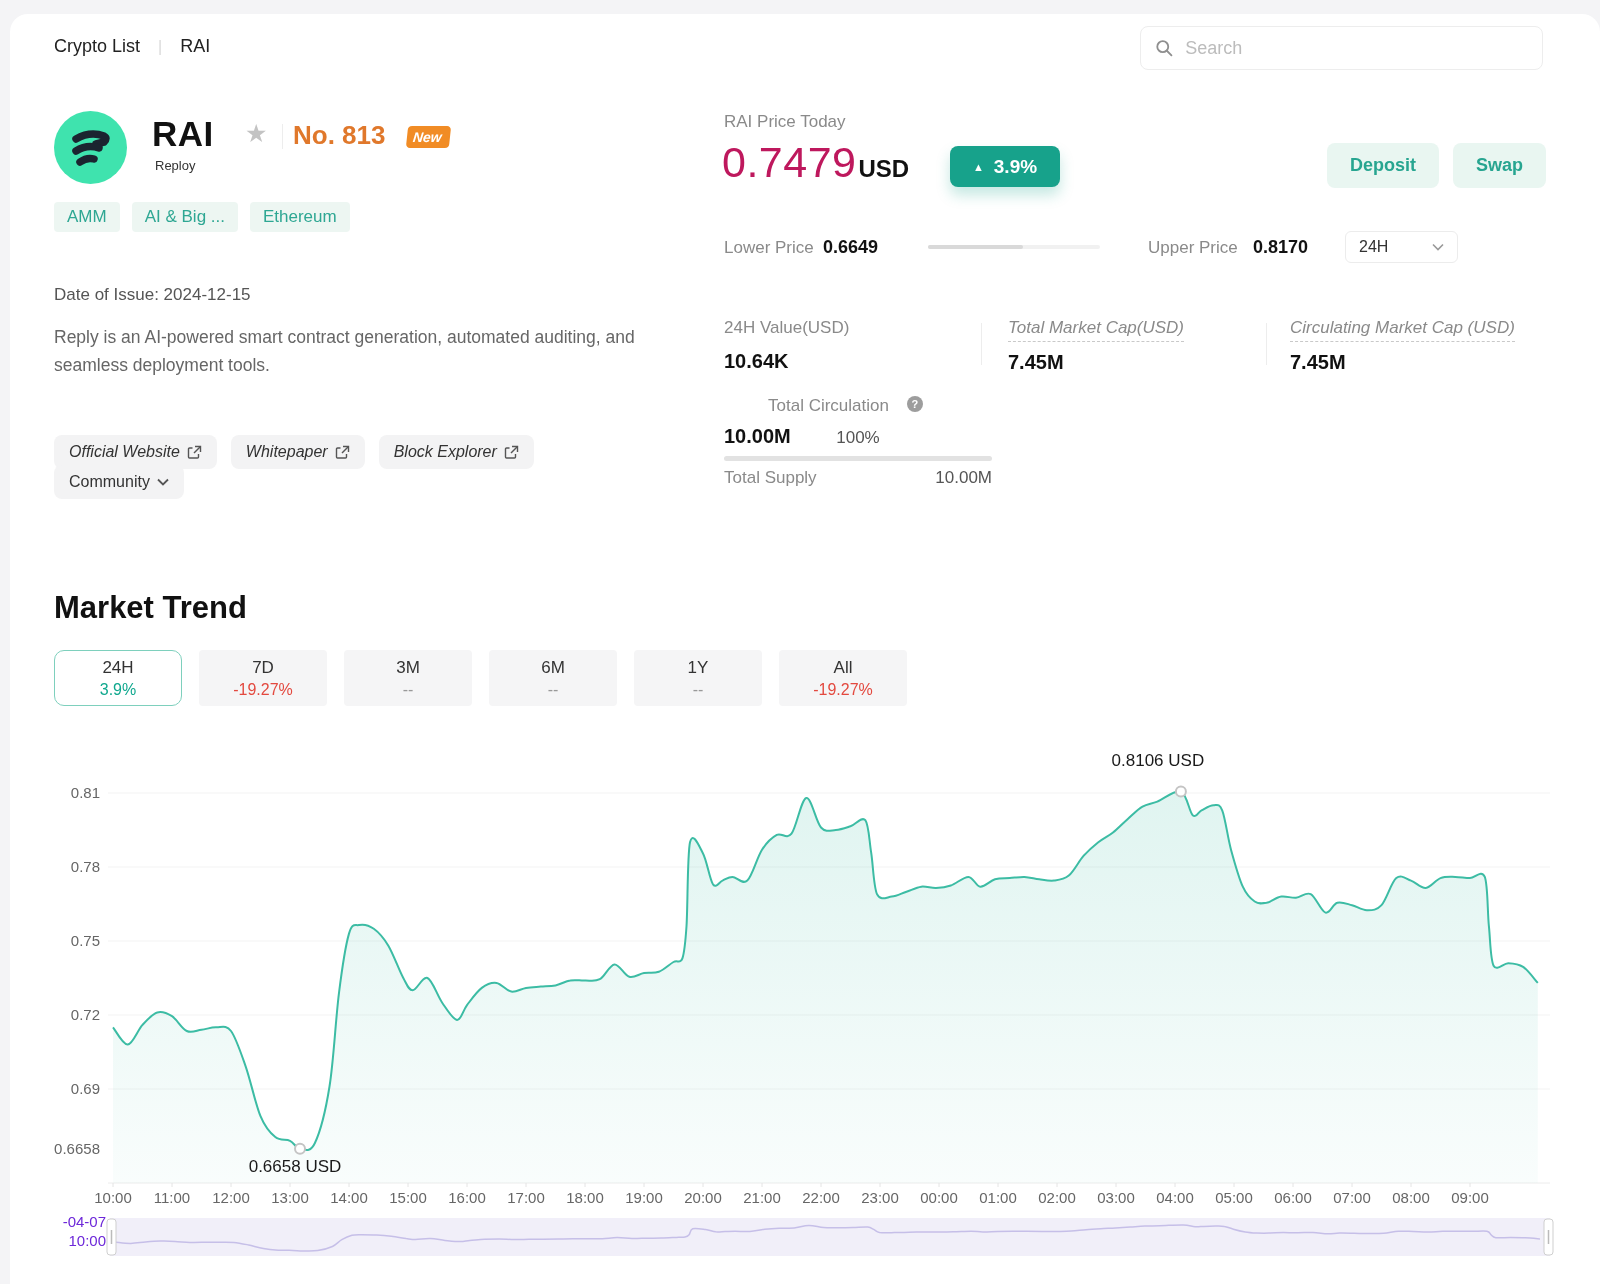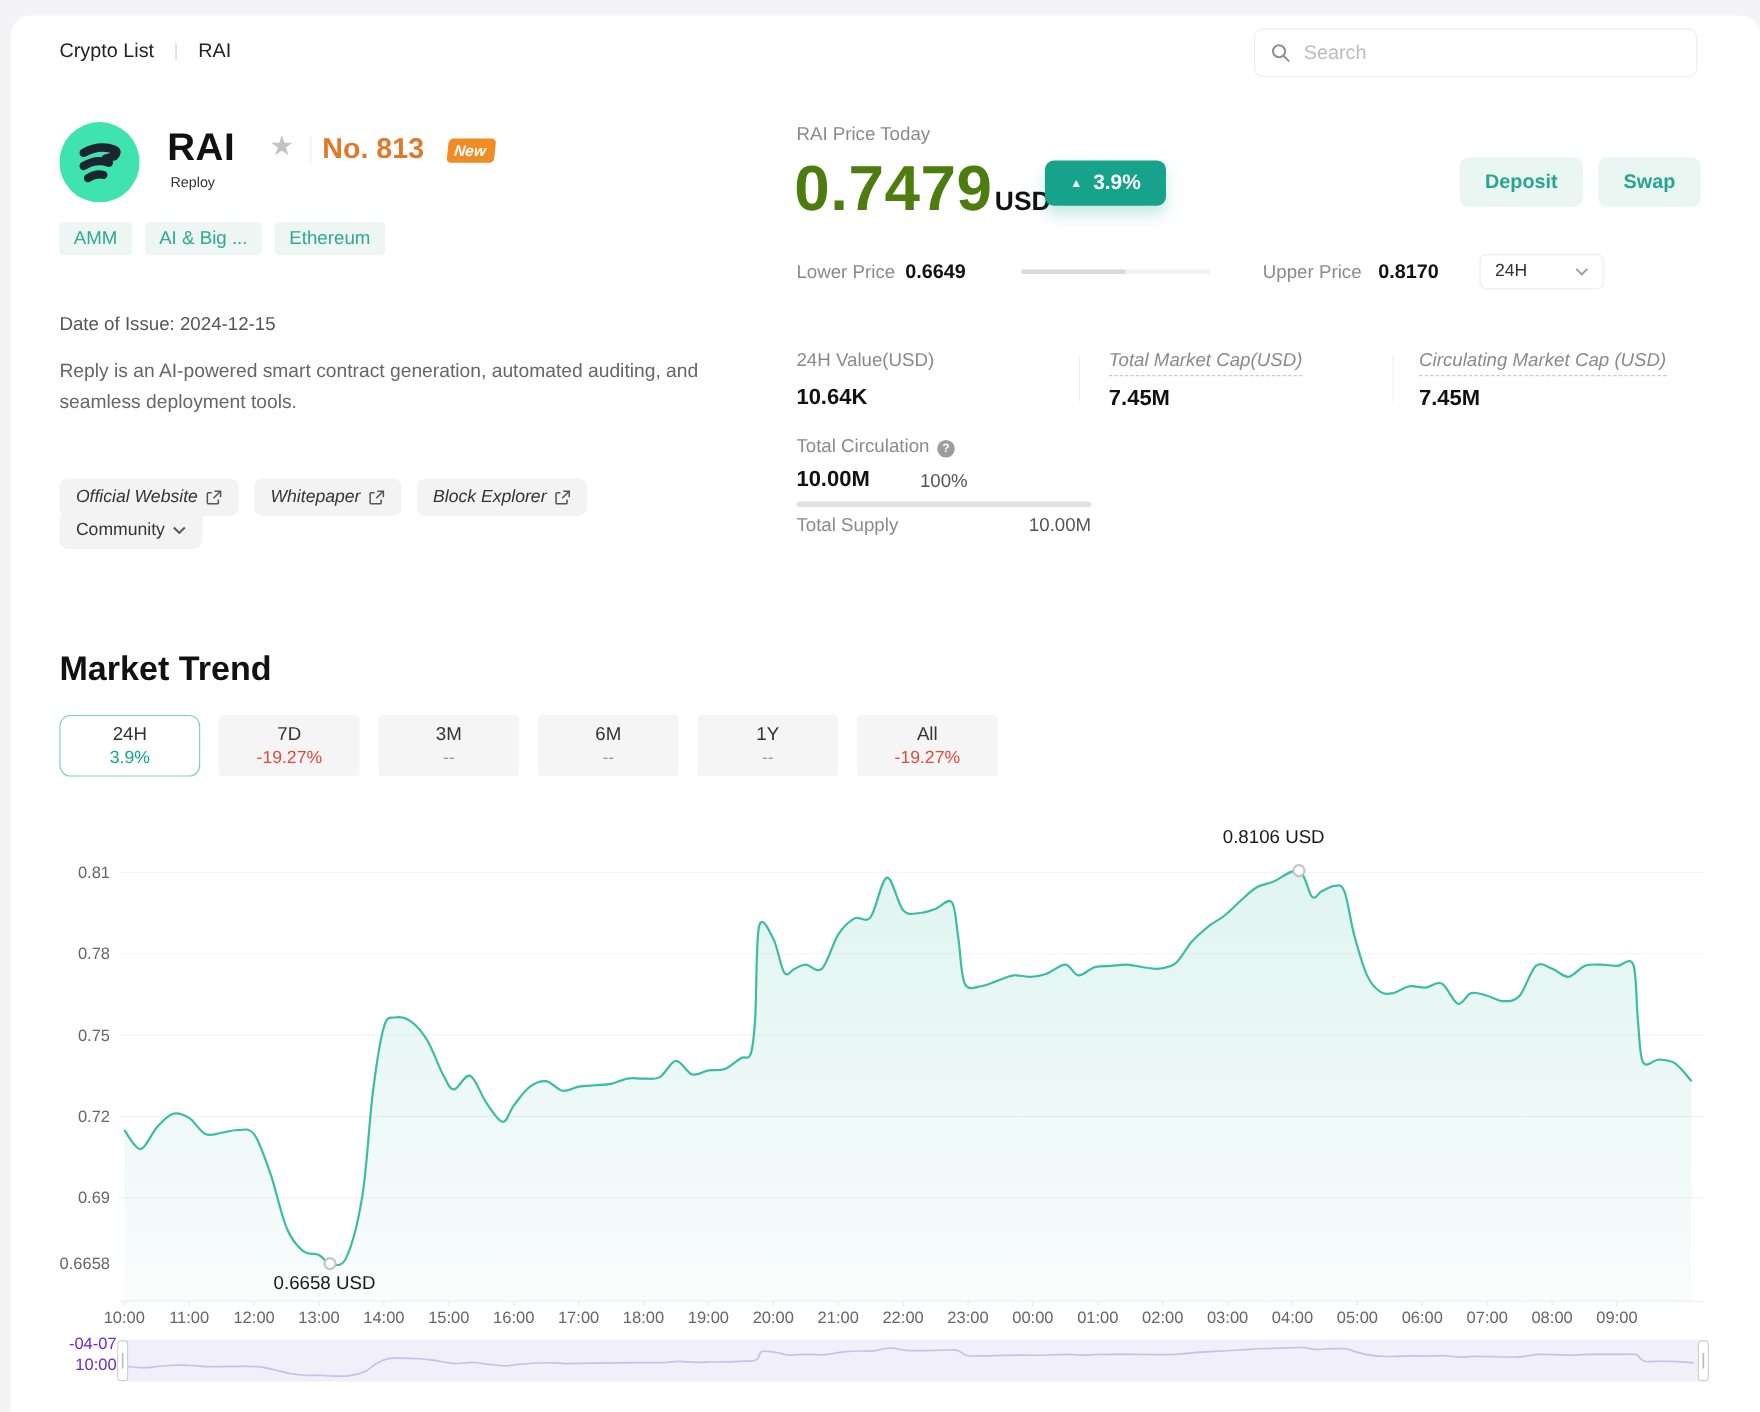--- a/index.html
+++ b/index.html
@@ -37,21 +37,21 @@
   .descr{left:54px;top:323px;width:640px;font-size:17.5px;color:#666;line-height:28px;}
 
   .links-row{left:54px;top:435px;display:flex;gap:14px;font-style:italic;}
   .pill{background:#f3f3f4;border-radius:8px;font-size:16px;color:#333;height:34px;
         display:flex;align-items:center;gap:7px;padding:0 15px;cursor:pointer;}
   .community{left:54px;top:465px;}
 
   
   .price-label{left:724px;top:112px;font-size:17px;color:#8a8a8a;}
   .price-row{left:722px;top:138px;display:flex;align-items:baseline;}
-  .price-val{font-size:58px;font-weight:bold;color:#4d7c0f;letter-spacing:.5px;}
+  .price-val{font-size:43px;font-weight:normal;color:#be185d;letter-spacing:.5px;}
   .price-cur{font-size:24px;font-weight:600;color:#111;margin-left:2px;}
   .chg-badge{left:950px;top:146px;background:#17a28b;color:#fff;border-radius:8px;height:41px;
              width:110px;display:flex;align-items:center;justify-content:center;gap:10px;
              font-size:19px;font-weight:bold;box-shadow:0 8px 14px rgba(23,162,139,.25);}
   .chg-badge .tri{font-size:11px;}
   .act-row{left:1327px;top:143px;display:flex;gap:14px;}
   .act-btn{background:#e9f6f1;color:#27a590;font-weight:bold;font-size:18px;height:45px;
            border:none;border-radius:8px;padding:0 23px;cursor:pointer;font-family:"Liberation Sans",sans-serif;}
 
   .range-label{font-size:17px;color:#8a8a8a;}
@@ -65,21 +65,21 @@
              font-size:16px;color:#333;cursor:pointer;background:#fff;}
 
   
   .stat-col{top:318px;}
   .stat-label{font-size:17px;color:#8a8a8a;padding-bottom:3px;display:inline-block;}
   .stat-label.dash{border-bottom:1px dashed #c9c9c9;cursor:help;font-style:italic;}
   .stat-val{font-size:20px;font-weight:bold;color:#111;margin-top:9px;}
   .stat-div{top:323px;width:1px;height:42px;background:#ededed;}
 
   
-  .circ-label-row{left:724px;top:396px;display:flex;align-items:flex-end;gap:7px;font-size:17px;color:#8a8a8a;}
+  .circ-label-row{left:768px;top:396px;display:flex;align-items:flex-start;gap:18px;font-size:17px;color:#8a8a8a;}
   .q-icon{width:16px;height:16px;border-radius:50%;background:#9d9d9d;color:#fff;font-size:11px;
           display:flex;align-items:center;justify-content:center;font-weight:bold;cursor:help;}
   .circ-val{left:724px;top:425px;font-size:20px;font-weight:bold;color:#111;}
   .circ-pct{left:724px;top:428px;width:268px;text-align:center;font-size:17px;color:#555;}
   .circ-bar{left:724px;top:456px;width:268px;height:5px;background:#e2e2e2;border-radius:3px;}
   .supply-row{left:724px;top:468px;width:268px;display:flex;justify-content:space-between;
               font-size:17px;color:#8a8a8a;}
   .supply-val{color:#555;}
 
   

